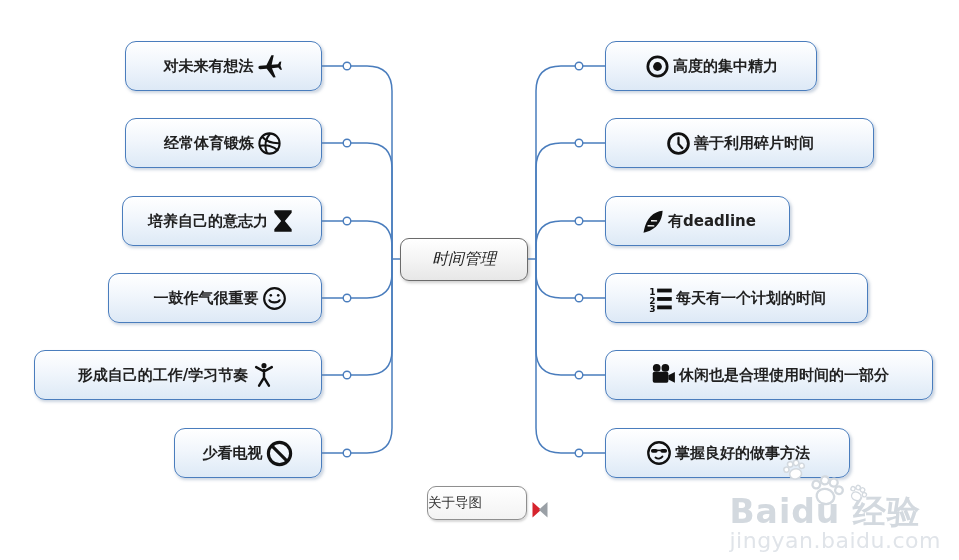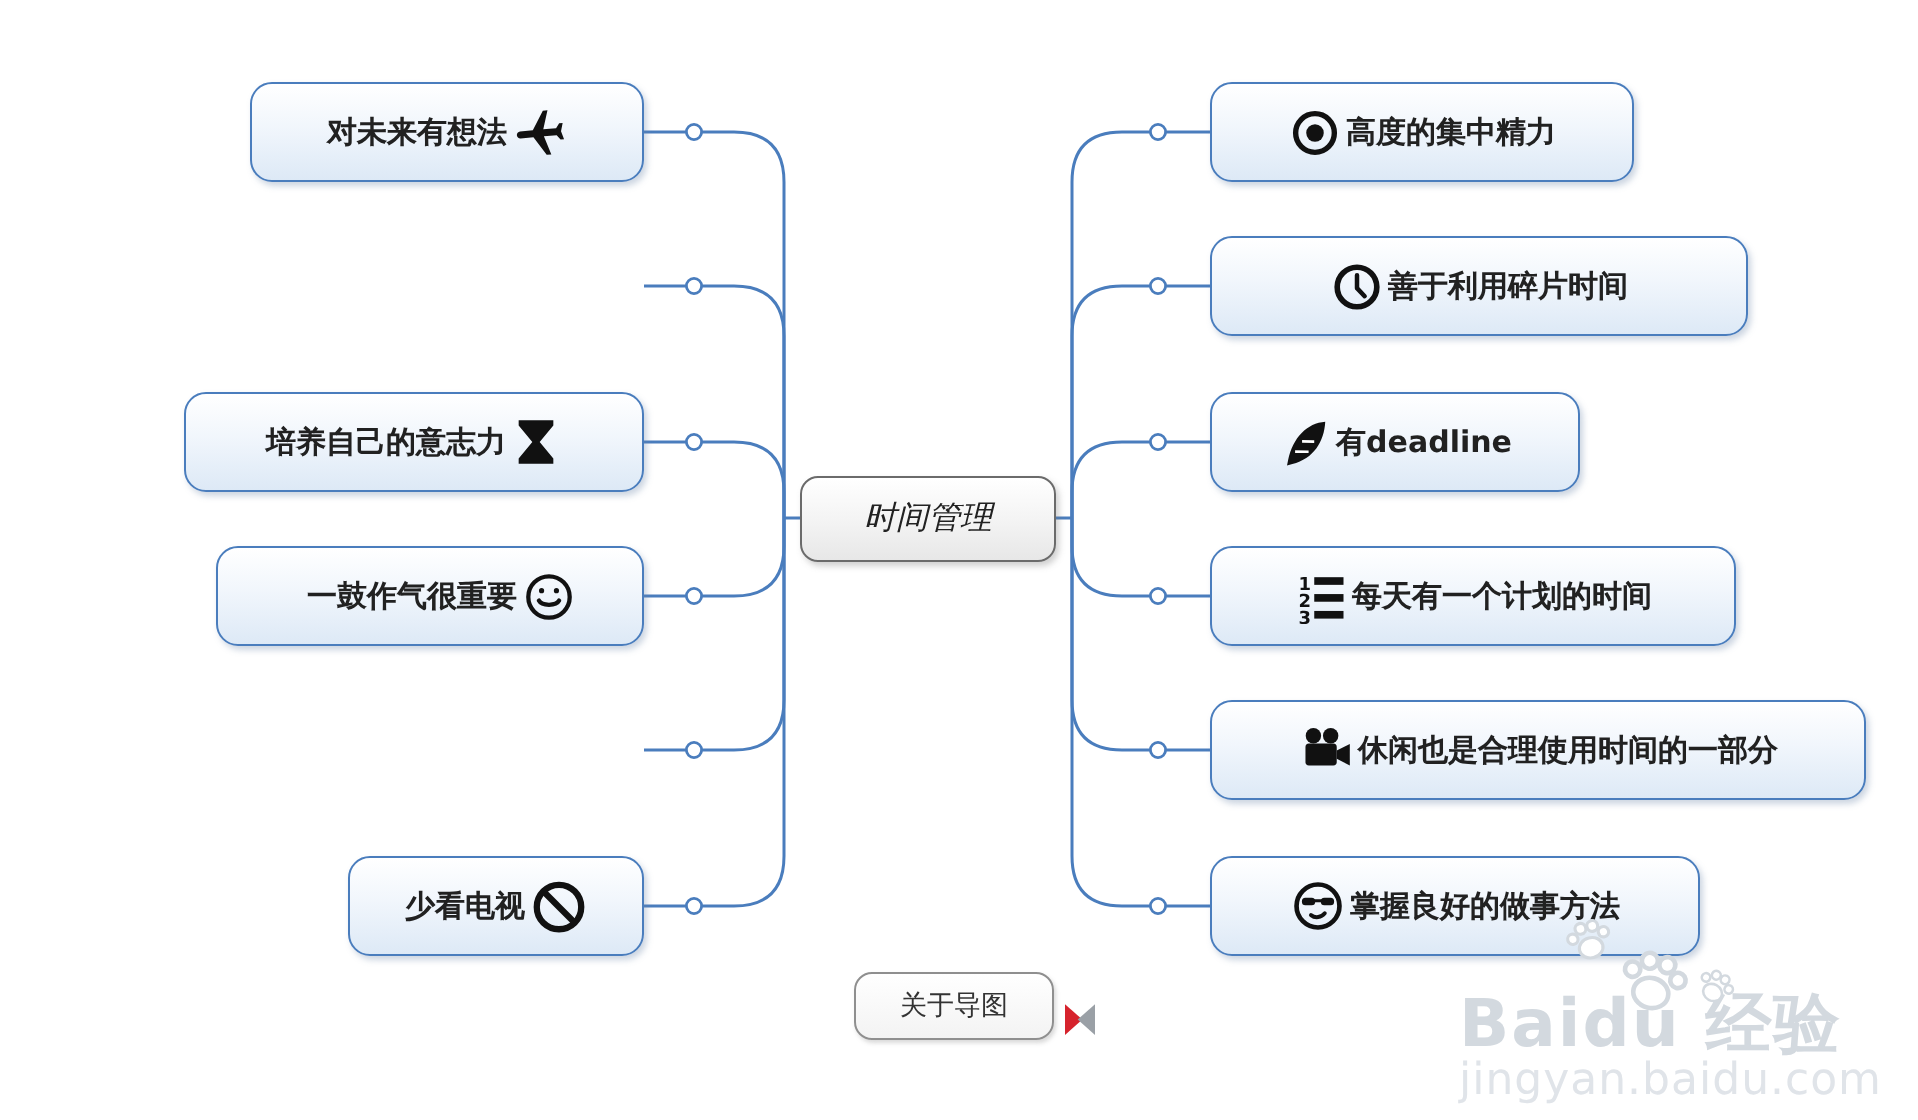--- a/index.html
+++ b/index.html
@@ -23,21 +23,21 @@
     left:400px;top:238px;width:128px;height:43px;
     display:flex;align-items:center;justify-content:center;
     border:1.4px solid #6b6b6b;border-radius:9px;
     background:linear-gradient(180deg,#ffffff 0%,#f4f4f4 50%,#e7e7e7 100%);
     box-shadow:1.5px 2px 3px rgba(120,120,120,.35);
     font-size:16px;color:#222;white-space:nowrap;font-style:italic;
   }
   .footer-topic{
     position:absolute;z-index:2;box-sizing:border-box;
     left:427px;top:486px;width:100px;height:34px;
-    display:flex;align-items:center;justify-content:center;
+    display:flex;align-items:center;justify-content:flex-start;
     border:1.3px solid #8f8f8f;border-radius:9px;
     background:linear-gradient(180deg,#ffffff 0%,#f3f3f3 100%);
     box-shadow:1px 1.5px 2px rgba(130,130,130,.3);
     font-size:13.5px;color:#333;white-space:nowrap;
   }
   .footer-logo{position:absolute;z-index:2;left:530px;top:500px;width:20px;height:20px;line-height:0;}
   .watermark{
     position:absolute;z-index:3;right:18px;bottom:8px;text-align:left;
     user-select:none;pointer-events:none;margin-left:28px;
   }
@@ -134,38 +134,56 @@
     <div class="wm-sub">jingyan.baidu.com</div>
   </div>
 <div class="topic left" style="top: 41px; right: 637px; width: 197px;">
     <span class="icon">
         <svg viewBox="0 0 24 24" width="28" height="28">
           <path fill="#111111" transform="rotate(-95 12 12)" d="M21 16v-2l-8-5V3.5C13 2.67 12.33 2 11.5 2S10 2.67 10 3.5V9l-8 5v2l8-2.5V19l-2 1.5V22l3.5-1 3.5 1v-1.5L13 19v-5.5L21 16z"></path>
         </svg>
       </span>
     <span class="label">对未来有想法</span>
   </div>
-    <div class="topic left" style="top: 196px; right: 637px; width: 230px; margin-left: 28px;">
+    <div class="topic left" style="top: 118px; right: 637px; width: 197px;">
+    <span class="icon">
+        <svg viewBox="0 0 24 24" width="27" height="27" fill="none" stroke="#111111" stroke-width="1.8">
+          <circle cx="12" cy="12" r="9"></circle>
+          <path d="M5.2 5.8c3.5 4 9.2 6.1 15.7 5.9M12.6 3.1c-4.2 4.6-5.3 11.2-2.8 17.6M3.3 14.2c5.6-1.6 12.4 0 16.5 4.3"></path>
+        </svg>
+      </span>
+    <span class="label">经常体育锻炼</span>
+  </div>
+    <div class="topic left" style="top: 196px; right: 637px; width: 200px; margin-left: 28px;">
     <span class="icon">
         <svg viewBox="0 0 24 24" width="26" height="26">
           <path fill="#111111" d="M4 2h16v2.4L13.7 12 20 19.6V22H4v-2.4L10.3 12 4 4.4z"></path>
         </svg>
       </span>
     <span class="label">培养自己的意志力</span>
   </div>
     <div class="topic left" style="top: 273px; right: 637px; width: 214px; padding-left: 11px;">
     <span class="icon">
         <svg viewBox="0 0 24 24" width="27" height="27" fill="none" stroke="#111111" stroke-width="1.9">
           <circle cx="12" cy="12" r="9.2"></circle>
           <circle cx="8.7" cy="9.2" r="1.15" fill="#111111" stroke="none"></circle>
           <circle cx="15.3" cy="9.2" r="1.15" fill="#111111" stroke="none"></circle>
           <path d="M7.5 13.6c1.3 2.5 7.7 2.5 9 0" stroke-linecap="round"></path>
         </svg>
       </span>
     <span class="label">一鼓作气很重要</span>
+  </div>
+    <div class="topic left" style="top: 350px; right: 637px; width: 288px;">
+    <span class="icon">
+        <svg viewBox="0 0 24 24" width="28" height="28" fill="none" stroke="#111111" stroke-width="2.1" stroke-linecap="round">
+          <circle cx="12" cy="4" r="2.2" fill="#111111" stroke="none"></circle>
+          <path d="M12 7.8v6.4M12 9 L5.3 5.2M12 9l6.7-3.8M12 14.2l-4.2 7M12 14.2l4.2 7"></path>
+        </svg>
+      </span>
+    <span class="label">形成自己的工作/学习节奏</span>
   </div>
     <div class="topic left" style="top: 428px; right: 637px; width: 148px;">
     <span class="icon">
         <svg viewBox="0 0 24 24" width="29" height="29" fill="none" stroke="#111111" stroke-width="2.6">
           <circle cx="12" cy="12" r="9.2"></circle>
           <path d="M5.7 5.7L18.3 18.3"></path>
         </svg>
       </span>
     <span class="label">少看电视</span>
   </div>

